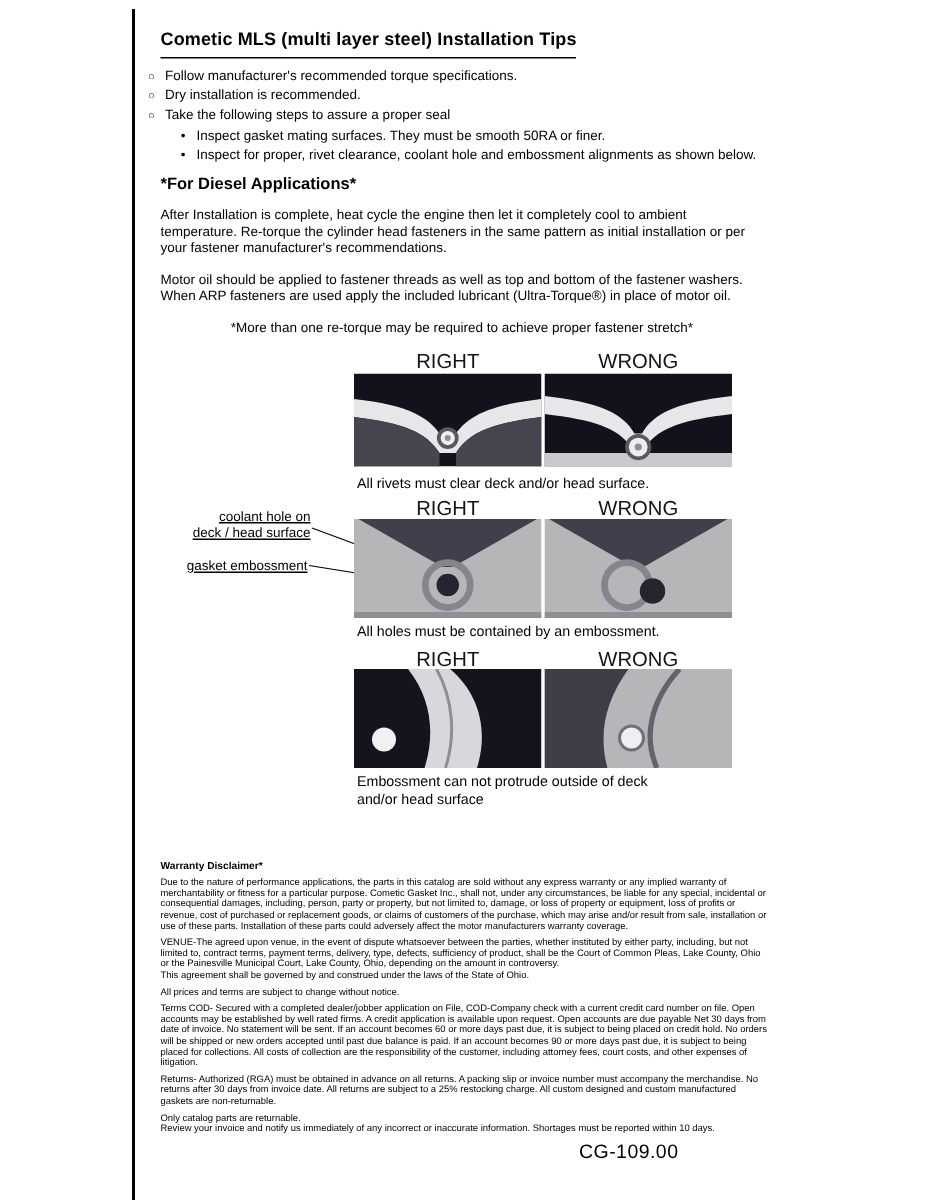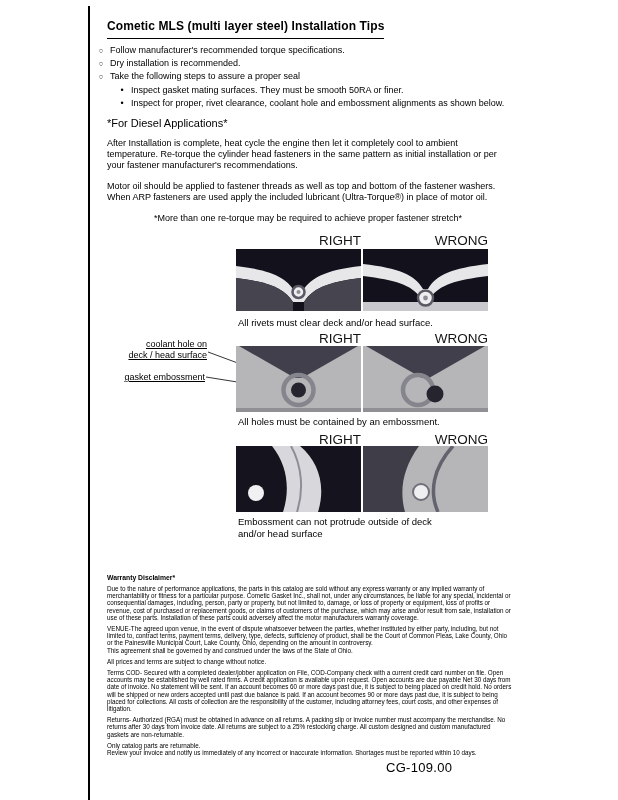--- a/index.html
+++ b/index.html
@@ -21,26 +21,26 @@
     letter-spacing:0.1px;
   }
 
   .tips { position:absolute; left:97px; top:44px; width:430px; }
   .tip { display:flex; gap:5px; font-size:9px; line-height:13.2px; }
   .tip .mark { width:8px; flex:0 0 8px; font-size:7.5px; text-align:center; }
   .tip.l2 { margin-left:21px; }
   .tip.l2 .mark { font-size:9px; }
 
   .diesel { position:absolute; left:107px; top:117px; width:402px; }
-  .diesel h2 { font-size:11px; font-weight:normal; margin-bottom:9px; }
+  .diesel h2 { font-size:11px; font-weight:bold; margin-bottom:9px; }
   .diesel p { font-size:9px; line-height:11px; margin-bottom:10px; }
   .diesel p.note { margin-bottom:15px;text-align:center; }
 
   .figures { position:absolute; left:0; top:233px; width:618px; height:315px; }
-  .flabel { position:absolute; width:125px; text-align:right; font-size:13.5px; color:#141414; }
+  .flabel { position:absolute; width:125px; text-align:center; font-size:13.5px; color:#141414; }
   .fimg { position:absolute; width:125px; }
   .fimg svg { display:block; width:100%; height:100%; }
   .fcaption { position:absolute; font-size:9.5px; line-height:11.5px; }
   .fannot { position:absolute; font-size:9px; line-height:10.6px; text-align:right; white-space:pre-line;text-decoration:underline; }
   .leader-lines { position:absolute; }
 
   .warranty { position:absolute; left:107px; top:574px; width:407px; }
   .warranty h3 { font-size:6.8px; font-weight:bold; margin-bottom:4px; }
   .warranty p { font-size:6.3px; line-height:7.2px; margin-bottom:4px; white-space:pre-line; }
 

